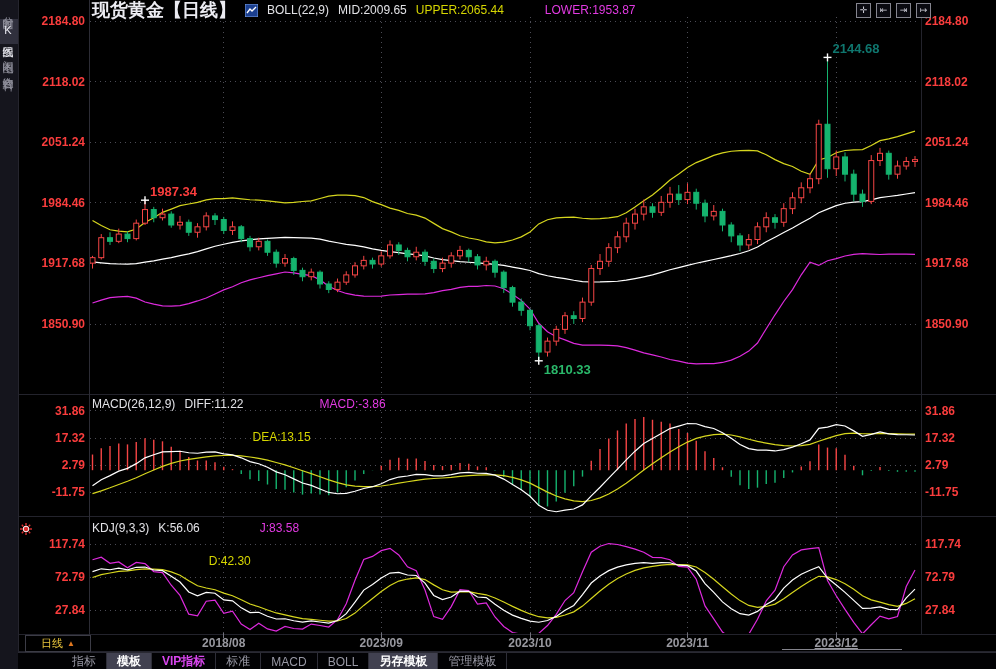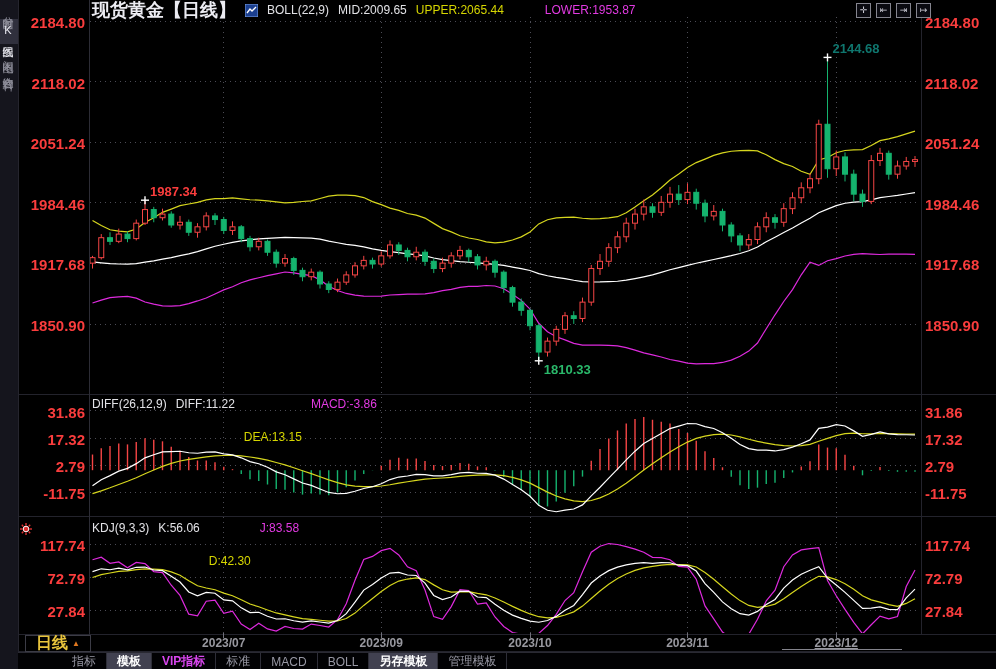--- a/index.html
+++ b/index.html
@@ -11,32 +11,32 @@
              width:18px;padding:5px 0;margin-top:3px;text-align:center;cursor:pointer;letter-spacing:1px;}
   .side-item.active{background:#30303d;color:#e9e9f0;}
   
   .hdr{position:absolute;left:92px;top:2px;height:16px;display:flex;align-items:center;gap:9px;font-size:12px;white-space:nowrap;z-index:4;}
   .hdr .title{color:#ececf2;font-weight:bold;font-size:18px;}
   .hdr .w{color:#e2e2e6;} .hdr .yel{color:#d6d600;} .hdr .mag{color:#e23ae2;padding-left:32px;}
   .toolbar{position:absolute;left:856px;top:3px;display:flex;gap:5px;z-index:6;}
   .tool{width:13px;height:13px;border:1px solid #85858f;color:#c9c9d2;font-size:9px;line-height:12px;
         text-align:center;cursor:pointer;background:#0a0a10;}
   
-  .ytick{position:absolute;font-size:15px;font-weight:bold;color:#fa3d3d;z-index:3;}
+  .ytick{position:absolute;font-size:12px;font-weight:bold;color:#fa3d3d;z-index:3;}
   .ytl{left:22px;width:63px;text-align:right;}
   .ytr{left:925px;width:68px;text-align:left;}
   
   .ind-hdr{position:absolute;left:92px;height:14px;display:flex;gap:9px;font-size:12px;white-space:nowrap;z-index:4;}
   .ind-hdr .w{color:#e2e2e6;} .ind-hdr .yel{color:#d6d600;margin-top:33px;} .ind-hdr .mag{color:#e23ae2;}
   
   .ann{position:absolute;font-size:13px;font-weight:bold;z-index:4;white-space:nowrap;}
   
   .period-cell{position:absolute;left:25px;top:635px;width:64px;height:15px;border:1px solid #3c3c46;
                display:flex;align-items:center;justify-content:center;gap:4px;cursor:pointer;background:#000;z-index:5;}
-  .period-cell .p{color:#e8c43c;font-weight:bold;font-size:16px;}
+  .period-cell .p{color:#e8c43c;font-weight:normal;font-size:11px;}
   .period-cell .arr{color:#e07820;font-size:8px;}
   .date-label{position:absolute;top:636px;width:62px;text-align:center;font-size:12px;font-weight:bold;color:#98989f;z-index:3;}
   .scrollthumb{position:absolute;left:782px;top:649px;width:120px;height:1px;background:#84848c;z-index:4;cursor:pointer;}
   
   .tabbar{position:absolute;left:18px;top:652px;width:978px;height:17px;background:#020204;
           border-top:1px solid #2a2a33;display:flex;z-index:5;padding-left:44px;}
   .tab{padding:0 10px;font-size:12px;color:#9898a4;border-right:1px solid #2e2e38;display:flex;
        align-items:center;cursor:pointer;white-space:nowrap;}
   .tab-active{background:#414150;color:#fff;font-weight:bold;}
   .tab-vip{color:#d946ef;font-weight:bold;}
@@ -68,21 +68,21 @@
 </div>
 
 <div class="toolbar">
   <div class="tool">✛</div>
   <div class="tool">⇤</div>
   <div class="tool">⇥</div>
   <div class="tool">↦</div>
 </div>
 
 <div class="ind-hdr" style="top:397px;">
-  <span class="w">DIFF(26,12,9)</span>
+  <span class="w">MACD(26,12,9)</span>
   <span class="w">DIFF:11.22</span>
   <span class="yel">DEA:13.15</span>
   <span class="mag">MACD:-3.86</span>
 </div>
 
 <div class="ind-hdr" style="top:521px;">
   <span class="w">KDJ(9,3,3)</span>
   <span class="w">K:56.06</span>
   <span class="yel">D:42.30</span>
   <span class="mag">J:83.58</span>
@@ -105,21 +105,21 @@
 </span>
 
 <div class="ann" style="color: rgb(250, 61, 61); left: 150px; top: 184.187px; text-align: right;">1987.34</div>
 <div class="ann" style="color: #0f766e; left: 832.5px; top: 41.4072px;">2144.68</div>
 <div class="ann" style="color: rgb(42, 184, 106); left: 543.75px; top: 361.816px;">1810.33</div>
 
 <div class="period-cell">
   <span class="p">日线</span>
   <span class="arr">▲</span>
 </div>
-<span class="date-label" style="left: 192.75px;">2023/07</span>
+<span class="date-label" style="left: 192.75px;">2018/08</span>
 <span class="date-label" style="left: 350.25px;">2023/09</span>
 <span class="date-label" style="left: 499px;">2023/10</span>
 <span class="date-label" style="left: 656.5px;">2023/11</span>
 <span class="date-label" style="left: 805.25px; text-decoration: underline;">2023/12</span>
 <div class="scrollthumb"></div>
 
 <div class="tabbar">
   <div class="tab tab-plain">指标</div>
   <div class="tab tab-active">模板</div>
   <div class="tab tab-vip">VIP指标</div>

